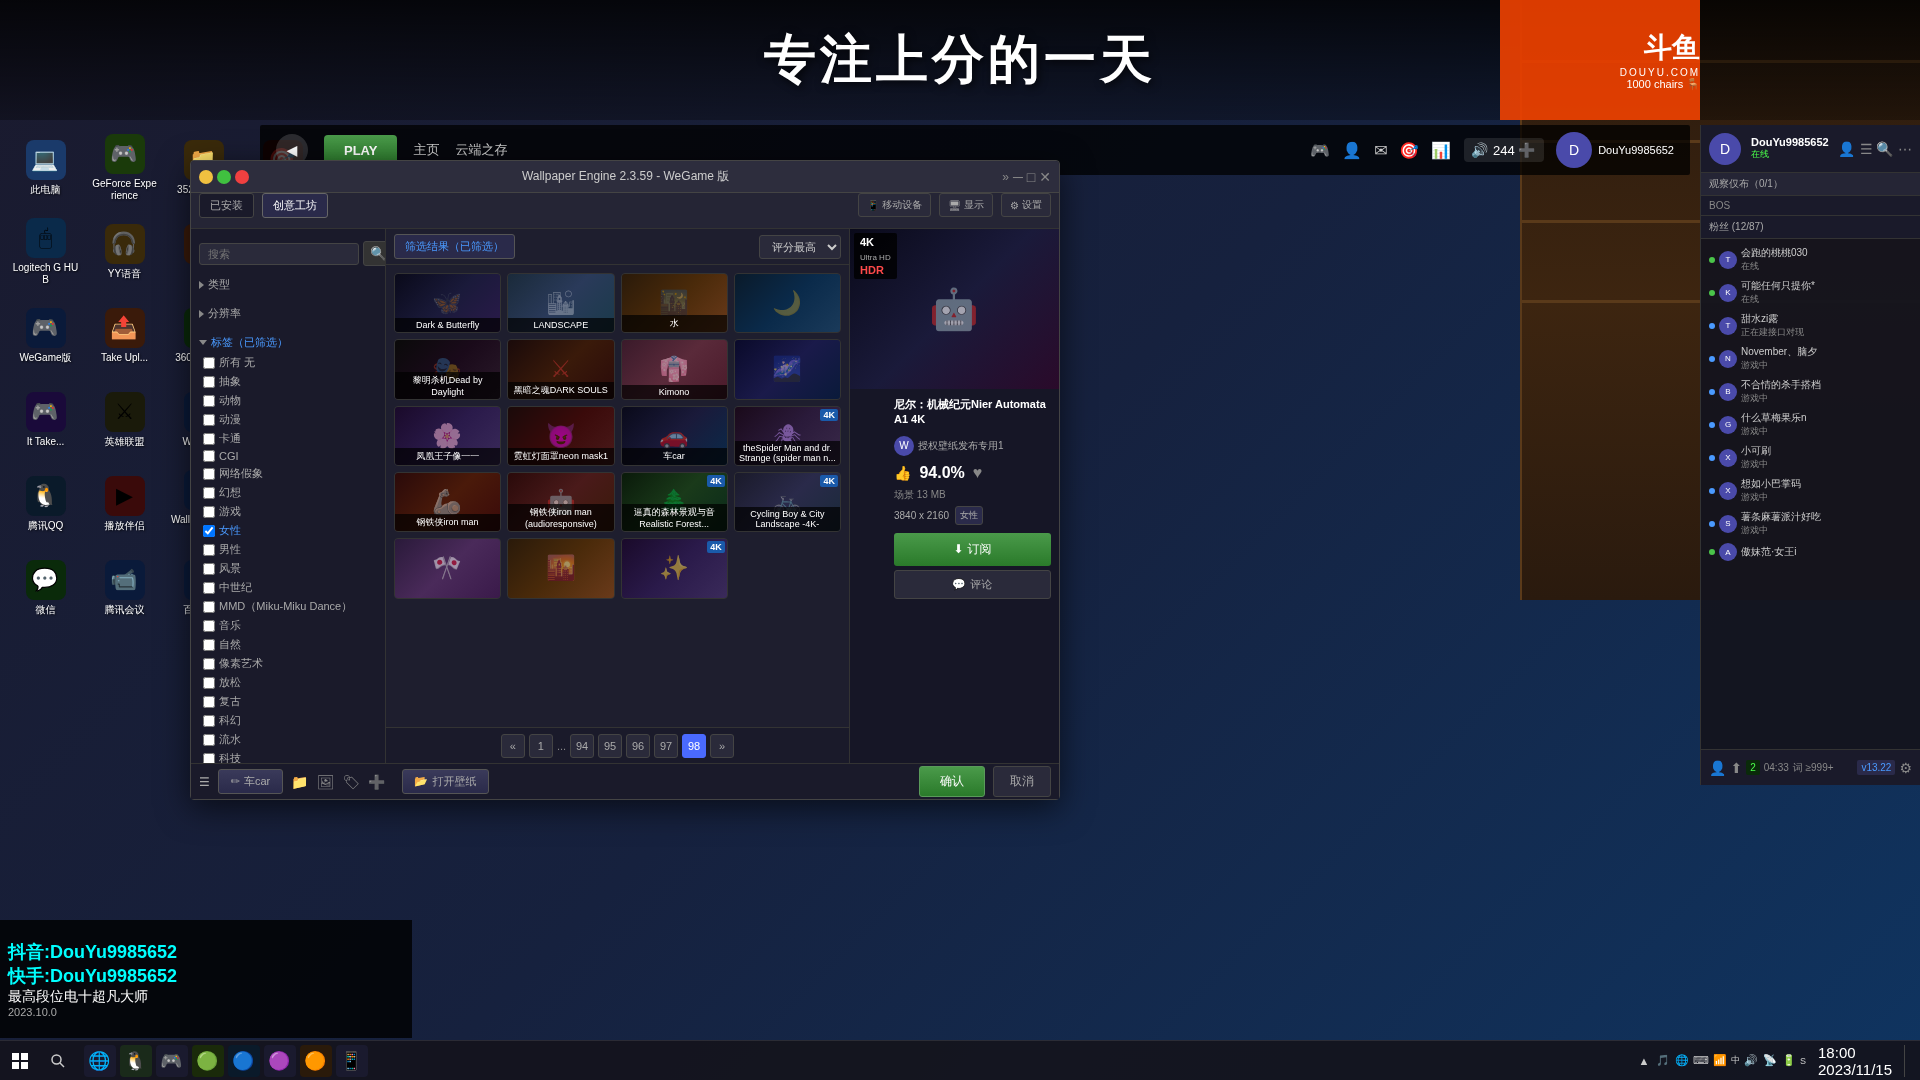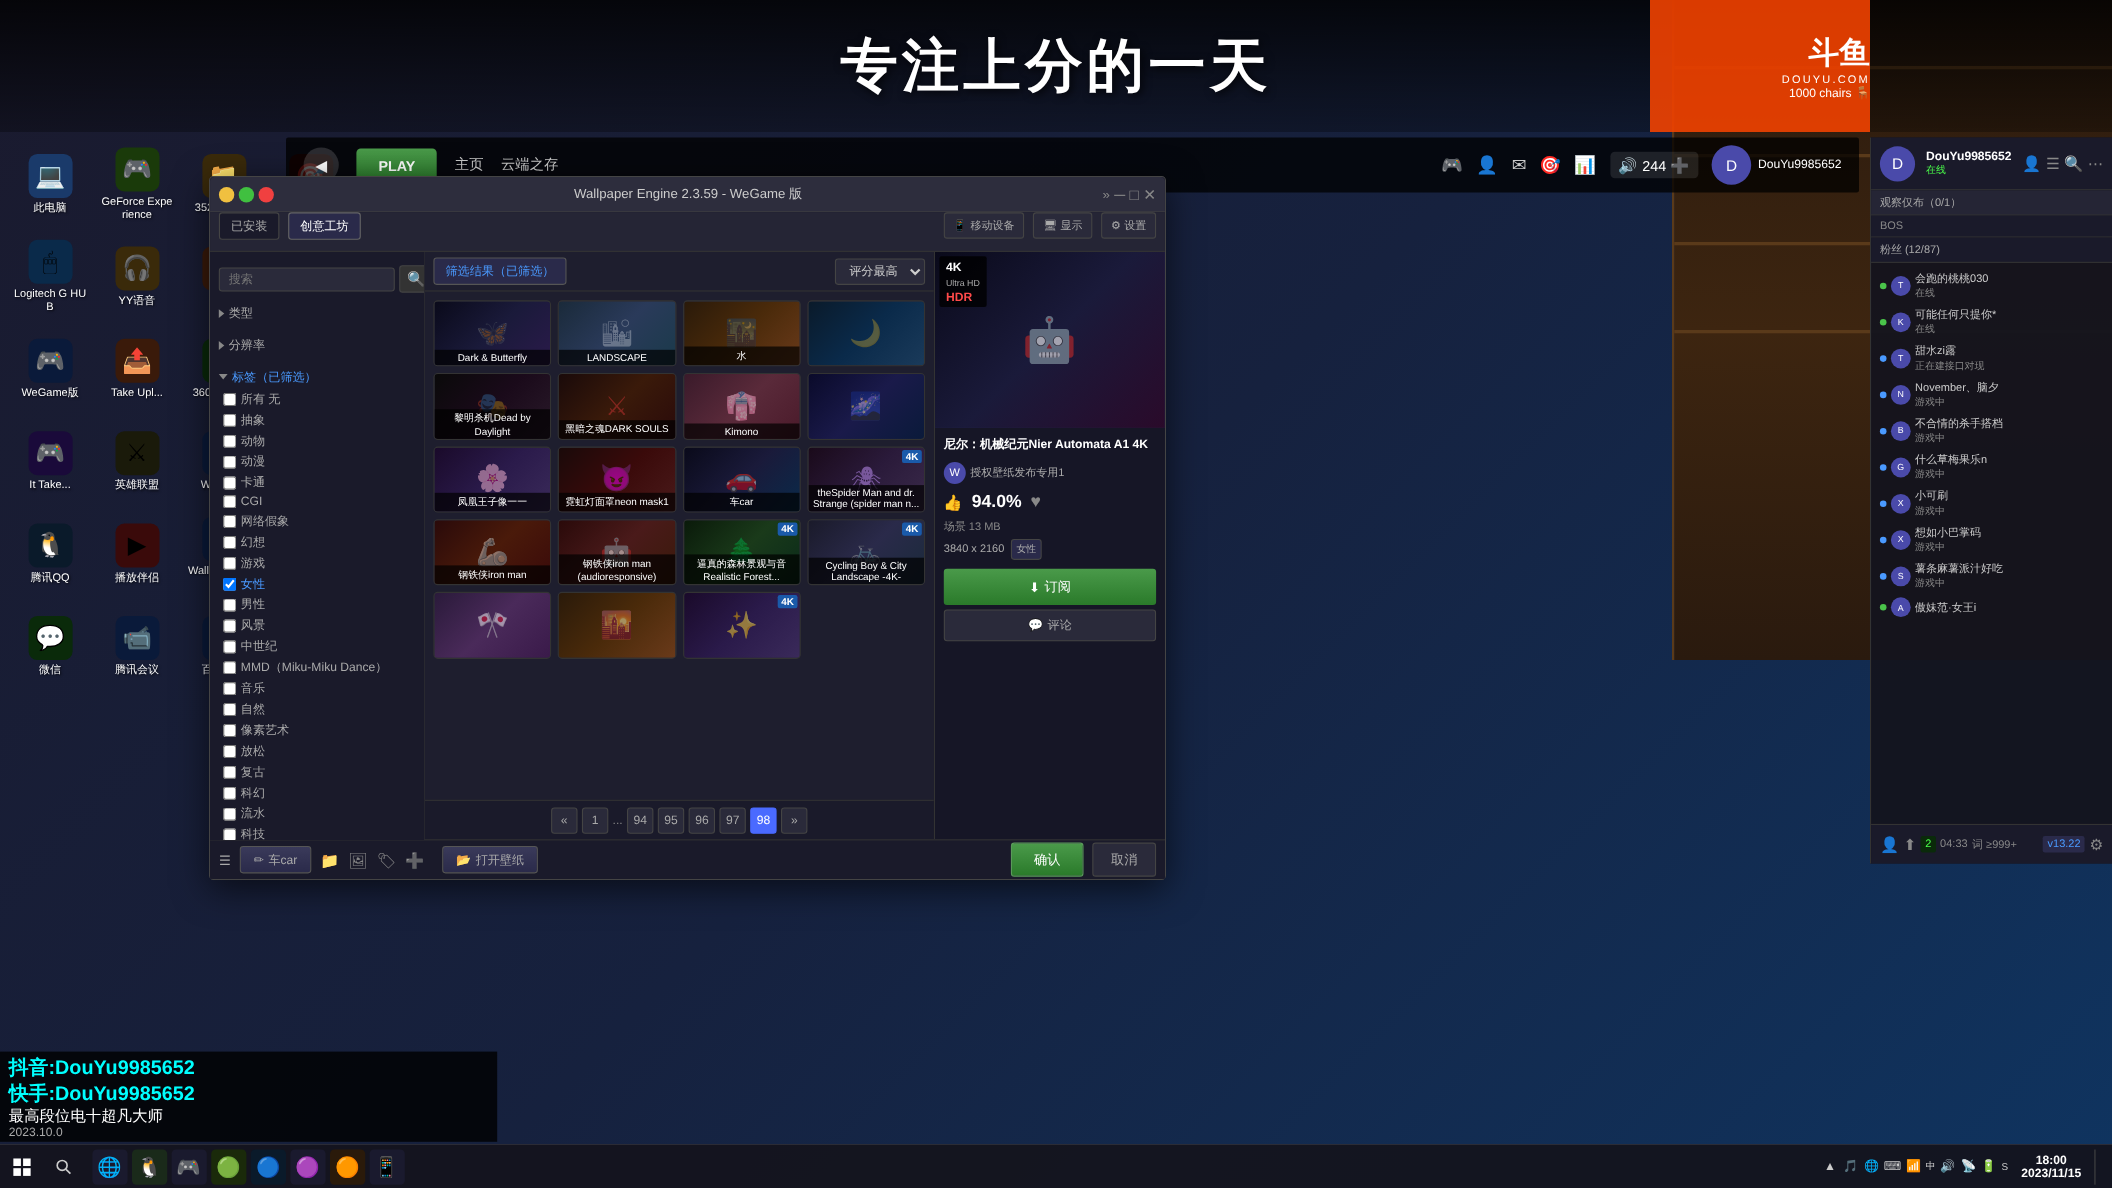--- a/index.html
+++ b/index.html
@@ -112,24 +112,22 @@
     }
     .taskbar-right {
       margin-left: auto;
       display: flex;
       align-items: center;
       gap: 4px;
       padding-right: 8px;
     }
     .taskbar-time {
       color: #fff;
-      font-size: 11px;
-      text-align: center;
+      font-size: 15px;
       padding: 0 8px;
-      font-weight: bold;
     }
     .taskbar-sys-icons {
       display: flex;
       align-items: center;
       gap: 3px;
     }
     .taskbar-sys-icon {
       width: 16px;
       height: 16px;
       color: #ccc;
@@ -176,23 +174,23 @@
       text-shadow: 1px 1px 2px rgba(0,0,0,0.8);
       word-break: break-all;
       line-height: 1.2;
     }
 
     
     .bottom-info {
       position: absolute;
       bottom: 42px;
       left: 0;
-      width: 452px;
+      width: 412px;
       background: rgba(0,0,0,0.8);
-      padding: 2px 8px;
+      padding: 20px 8px;
     }
     .bottom-info-text {
       color: #00ffff;
       font-size: 18px;
       font-weight: bold;
     }
     .bottom-info-text2 {
       color: #fff;
       font-size: 14px;
     }
@@ -482,20 +480,21 @@
       background: linear-gradient(135deg, #1a1a3a 0%, #2a2a5a 50%, #1a3a5a 100%);
       display: flex;
       align-items: center;
       justify-content: center;
       position: relative;
     }
     .we-preview-info {
       padding: 8px;
       flex: 1;
       overflow-y: auto;
+      margin-left: 36px;
     }
     .we-preview-title {
       color: #fff;
       font-size: 11px;
       font-weight: bold;
       margin-bottom: 8px;
       line-height: 1.4;
     }
     .we-preview-author {
       display: flex;

